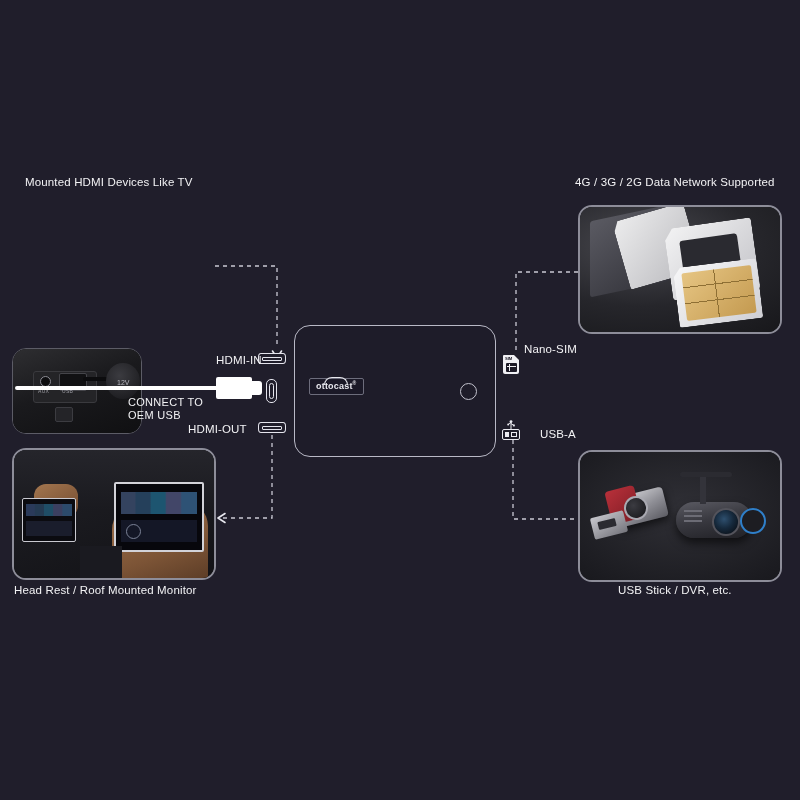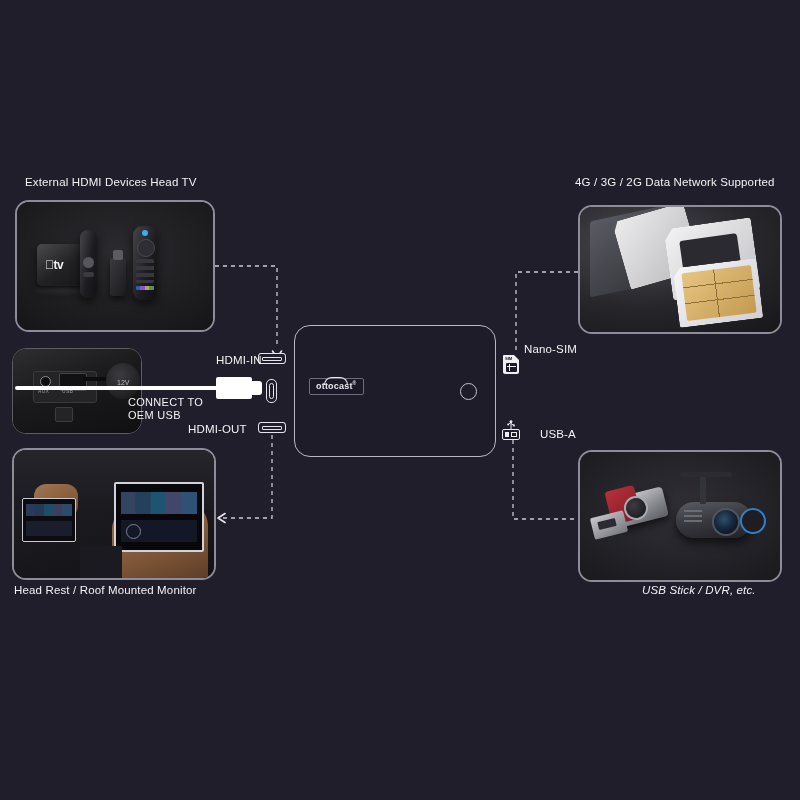--- a/index.html
+++ b/index.html
@@ -146,43 +146,22 @@
     <path d="M272.5 351 L277 358 L281.5 351" fill="none" stroke="#e8e8ef" stroke-width="1.6" stroke-linecap="round" stroke-linejoin="round"></path>
 
     <path d="M272 435 V518 H222" fill="none" stroke="#c9c9d4" stroke-width="1.3" stroke-dasharray="4 4"></path>
     <path d="M225 513.5 L218 518 L225 522.5" fill="none" stroke="#e8e8ef" stroke-width="1.6" stroke-linecap="round" stroke-linejoin="round"></path>
 
     <path d="M578 272 H516 V352" fill="none" stroke="#c9c9d4" stroke-width="1.3" stroke-dasharray="4 4"></path>
 
     <path d="M513 440 V519 H578" fill="none" stroke="#c9c9d4" stroke-width="1.3" stroke-dasharray="4 4"></path>
   </svg>
 
-  <div class="lbl" style="left:25px;top:176px;">External HDMI Devices Head TV</div>
-
-  <div class="panel" style="left:15px;top:200px;width:196px;height:128px;">
-    <div class="inner" style="background:radial-gradient(120% 120% at 50% 40%, #2b2b2f 0%, #17171a 60%, #0c0c0e 100%);">
-
-      <div style="position:absolute;left:20px;top:42px;width:46px;height:42px;border-radius:5px;background:linear-gradient(145deg,#4a4a4e,#222225 55%,#18181b);box-shadow:0 5px 9px rgba(0,0,0,.65);"></div>
-      <div style="position:absolute;left:28px;top:57px;width:30px;height:13px;color:#f0f0f2;font-size:12px;font-weight:bold;line-height:13px;letter-spacing:-.5px;">tv</div>
-      <div style="position:absolute;left:18px;top:86px;width:50px;height:5px;border-radius:50%;background:rgba(120,120,130,.25);filter:blur(2px);"></div>
-
-      <div style="position:absolute;left:63px;top:28px;width:17px;height:68px;border-radius:8px;background:linear-gradient(100deg,#46464b,#1d1d21 55%,#121215);box-shadow:0 4px 8px rgba(0,0,0,.6);"></div>
-      <div style="position:absolute;left:66px;top:55px;width:11px;height:11px;border-radius:50%;background:#56565c;"></div>
-      <div style="position:absolute;left:66px;top:70px;width:11px;height:5px;border-radius:3px;background:#3a3a40;"></div>
-
-      <div style="position:absolute;left:93px;top:56px;width:16px;height:38px;border-radius:3px;background:linear-gradient(120deg,#3a3a3f,#1b1b1e);box-shadow:0 4px 7px rgba(0,0,0,.6);"></div>
-      <div style="position:absolute;left:96px;top:48px;width:10px;height:10px;border-radius:2px;background:#5b5b62;"></div>
-
-      <div style="position:absolute;left:116px;top:24px;width:24px;height:74px;border-radius:9px;background:linear-gradient(105deg,#434349,#1c1c20 60%,#101013);box-shadow:0 4px 9px rgba(0,0,0,.6);"></div>
-      <div style="position:absolute;left:125px;top:28px;width:6px;height:6px;border-radius:50%;background:#3fa9f5;"></div>
-      <div style="position:absolute;left:120px;top:37px;width:16px;height:16px;border-radius:50%;background:#2d2d33;border:1.5px solid #4a4a51;"></div>
-      <div style="position:absolute;left:119px;top:57px;width:18px;height:24px;border-radius:2px;background:repeating-linear-gradient(to bottom,#36363c 0 4px,transparent 4px 7px);"></div>
-      <div style="position:absolute;left:119px;top:84px;width:18px;height:4px;background:linear-gradient(90deg,#2f5fa8 0 24%,#7a5fc0 24% 48%,#b6a06a 48% 74%,#5e8e5a 74% 100%);border-radius:1px;"></div>
-    </div>
-  </div>
+  <div class="lbl" style="left:25px;top:176px;">Mounted HDMI Devices Like TV</div>
+
 
   <div class="panel" style="left:12px;top:348px;width:128px;height:84px;border-width:1.5px;border-color:#5c5c66;">
     <div class="inner" style="background:linear-gradient(160deg,#2e2e31 0%,#1a1a1d 45%,#101012 100%);">
       <div style="position:absolute;left:20px;top:22px;width:62px;height:30px;border-radius:3px;background:#242427;border:1px solid #3a3a3e;"></div>
       <div style="position:absolute;left:27px;top:27px;width:9px;height:9px;border-radius:50%;background:#0d0d0f;border:1.5px solid #8d8d95;"></div>
       <div style="position:absolute;left:25px;top:39px;font-size:5px;color:#9b9ba2;letter-spacing:.3px;">AUX</div>
       <div style="position:absolute;left:46px;top:24px;width:26px;height:16px;border-radius:2px;background:#111113;border:1px solid #45454a;"></div>
       <div style="position:absolute;left:49px;top:39px;font-size:5px;color:#9b9ba2;letter-spacing:.3px;">USB</div>
       <div style="position:absolute;left:70px;top:28px;width:46px;height:4px;background:#0c0c0e;border-radius:2px;"></div>
       <div style="position:absolute;left:93px;top:14px;width:34px;height:36px;border-radius:50%;background:radial-gradient(circle at 40% 35%,#3b3b40,#151518);"></div>
@@ -240,21 +219,21 @@
 
       <div style="position:absolute;left:96px;top:50px;width:76px;height:36px;border-radius:18px;background:linear-gradient(170deg,#5b5b63 0%,#3a3a41 45%,#202025 100%);box-shadow:0 5px 10px rgba(0,0,0,.6);"></div>
       <div style="position:absolute;left:120px;top:22px;width:6px;height:30px;background:#33333a;"></div>
       <div style="position:absolute;left:100px;top:20px;width:52px;height:5px;border-radius:3px;background:#2b2b31;"></div>
       <div style="position:absolute;left:104px;top:58px;width:18px;height:14px;background:repeating-linear-gradient(to bottom,#6c6c75 0 2px,transparent 2px 5px);"></div>
       <div style="position:absolute;left:132px;top:56px;width:24px;height:24px;border-radius:50%;background:radial-gradient(circle at 42% 38%,#2e4f6e 0%,#16293c 45%,#07080c 100%);border:2px solid #53535b;"></div>
       <div style="position:absolute;left:160px;top:56px;width:22px;height:22px;border-radius:50%;background:#1d1d22;border:2.5px solid #2f7fc9;"></div>
     </div>
   </div>
 
-  <div class="lbl" style="left:642px;top:584px;font-style:italic;">USB Stick / DVR, etc.</div>
+  <div class="lbl" style="left:618px;top:584px;">USB Stick / DVR, etc.</div>
 
   <div class="device" style="left:294px;top:325px;width:200px;height:130px;">
     <div class="logo" style="left:14px;top:52px;">
       <span class="logo-txt">
         <span class="logo-arc"></span>
         <span>ottocast</span><span style="font-size:5px;vertical-align:super;">®</span>
       </span>
     </div>
     <div class="dot-btn" style="left:165px;top:57px;"></div>
   </div>

